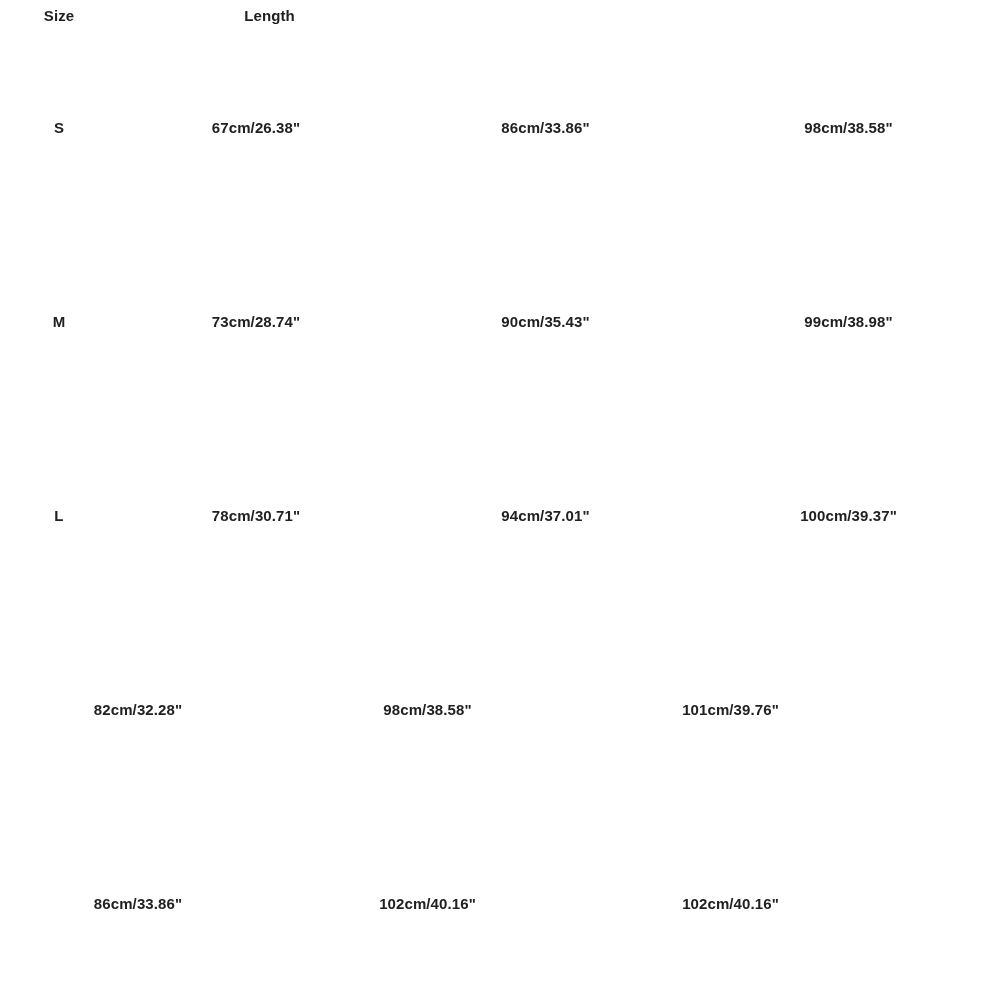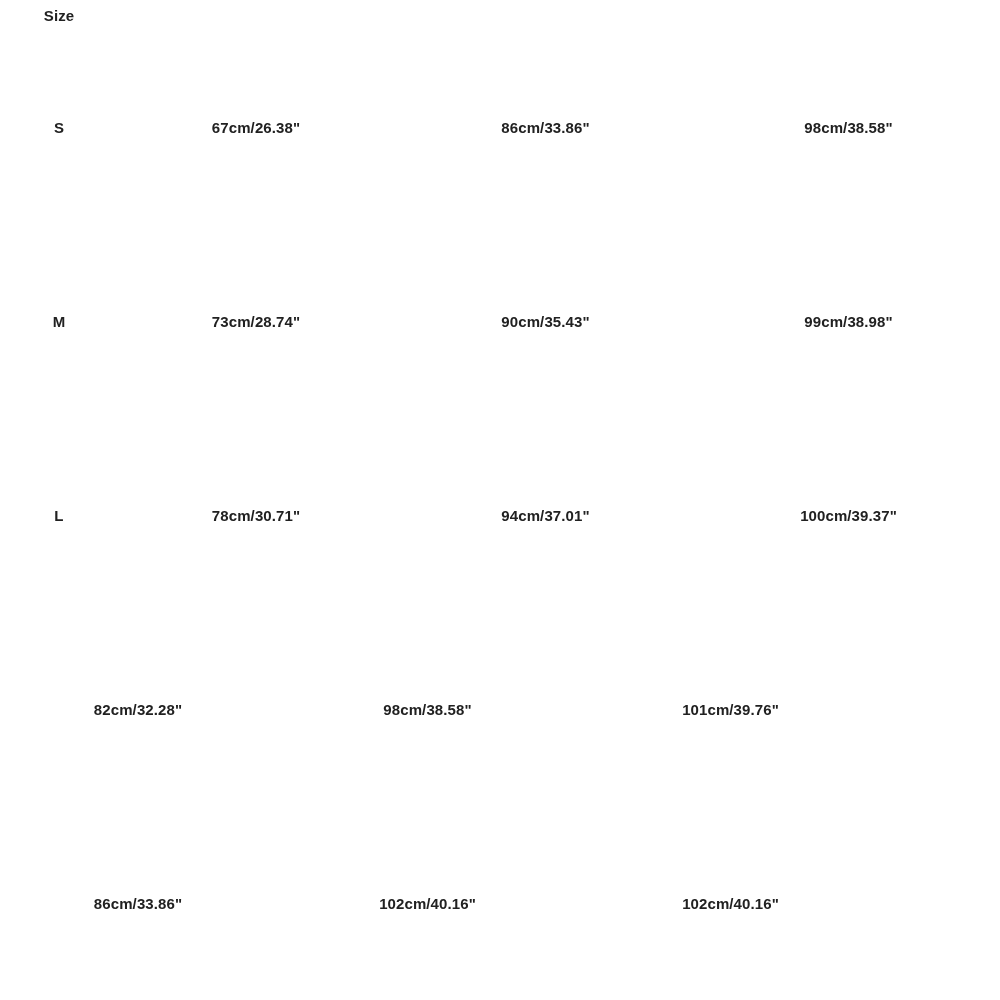--- a/index.html
+++ b/index.html
@@ -46,20 +46,21 @@
   .col-2 { width: 30.3%; }
   .col-3 { width: 30.3%; }
 </style>
 </head>
 <body>
 
 <div class="size-table">
 
   <div class="row header-row">
     <div class="cell col-0">Size</div>
+    <div class="cell col-3">Length</div>
   </div>
 
   <div class="row data-row">
     <div class="cell col-0">S</div>
     <div class="cell col-1">67cm/26.38"</div>
     <div class="cell col-2">86cm/33.86"</div>
     <div class="cell col-3">98cm/38.58"</div>
   </div>
 
   <div class="row data-row">

